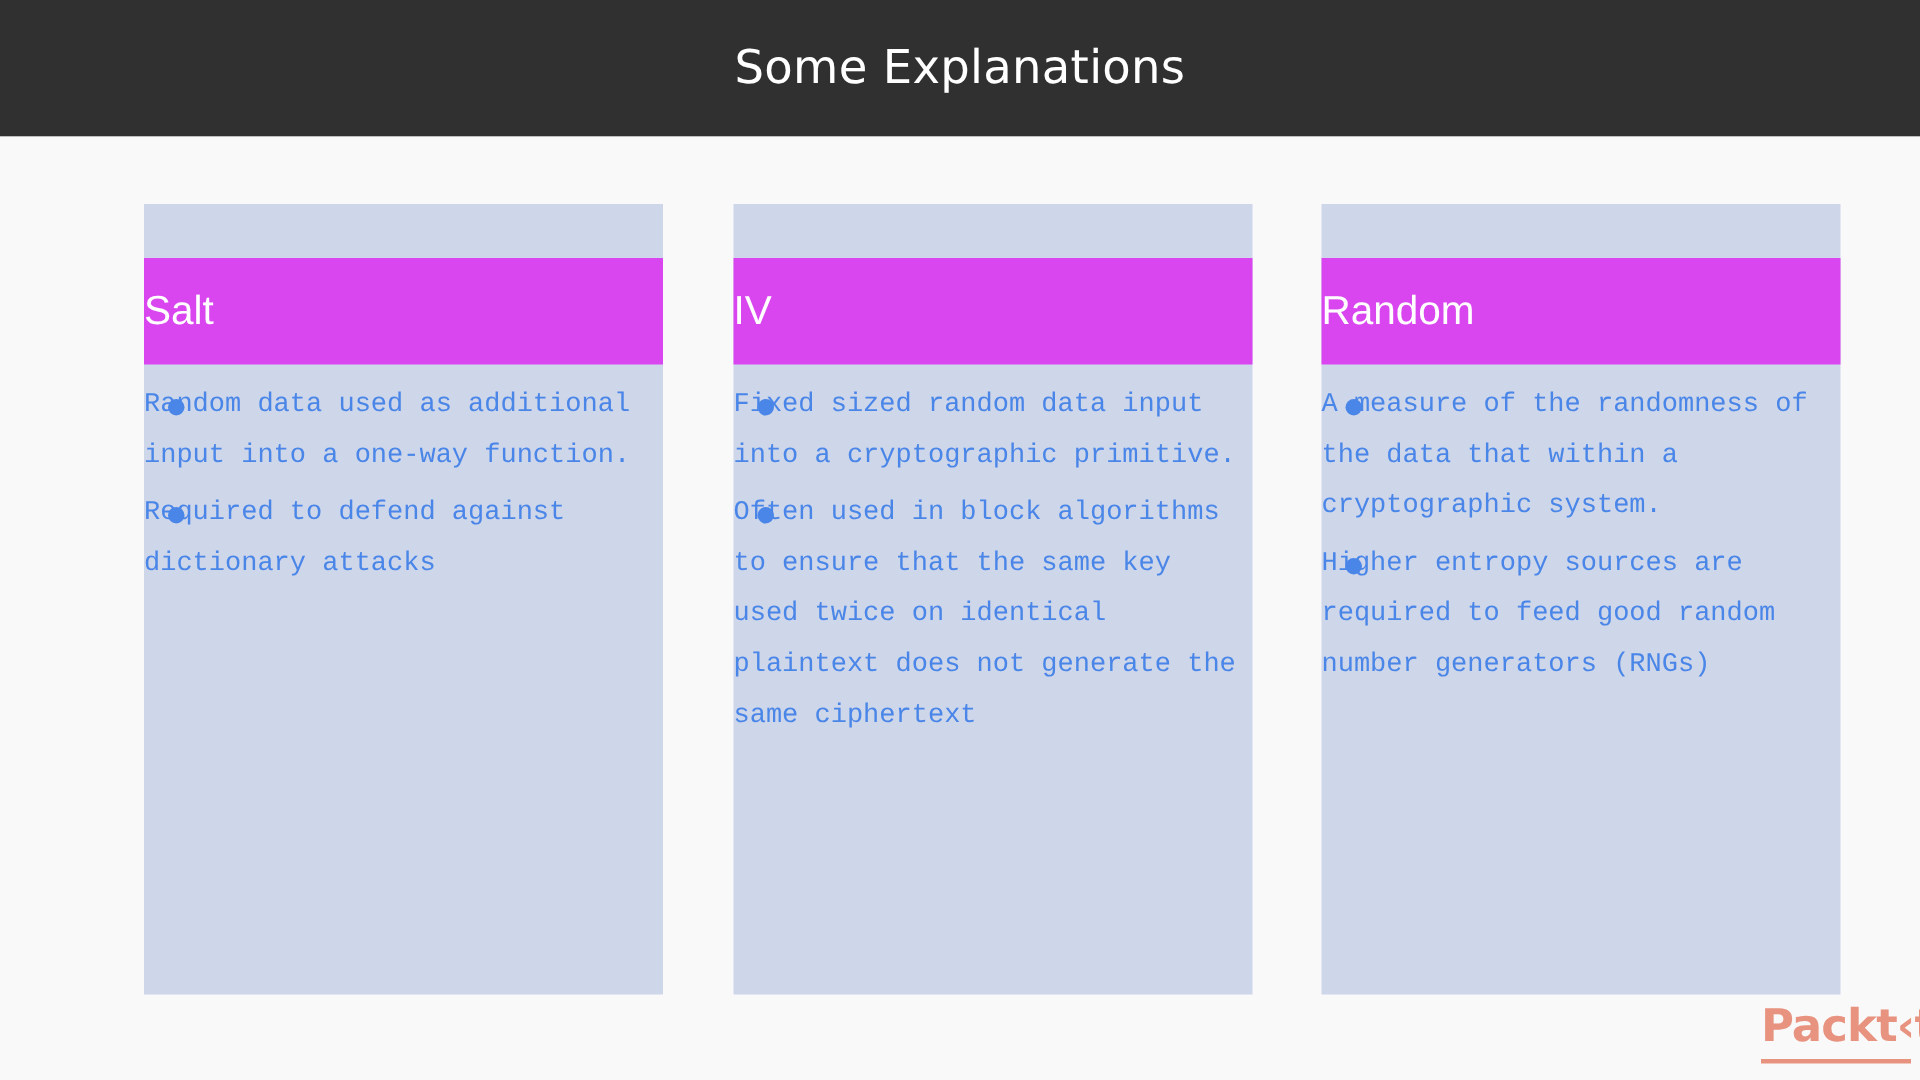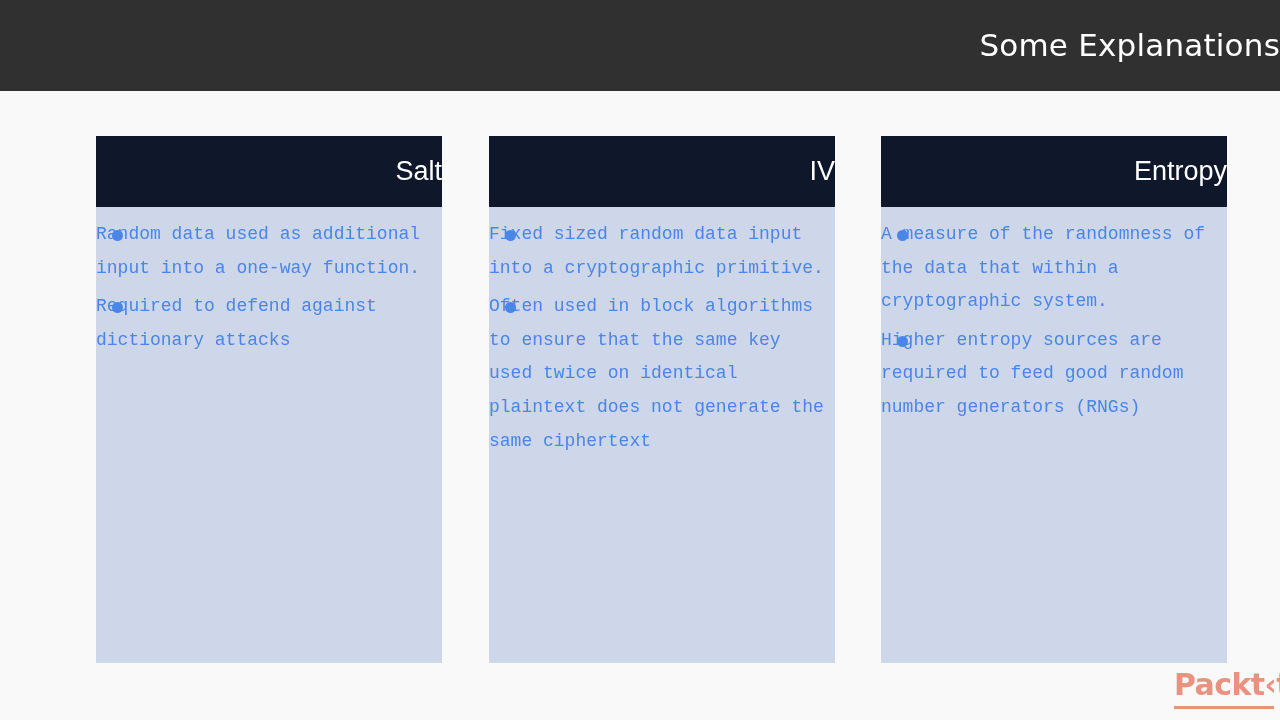--- a/index.html
+++ b/index.html
@@ -18,21 +18,21 @@
   
   .titlebar {
     position: absolute;
     left: 0;
     top: 0;
     width: 1280px;
     height: 91px;
     background: #303030;
     display: flex;
     align-items: center;
-    justify-content: flex-end;
+    justify-content: center;
     box-sizing: border-box;
   }
   .titlebar-text {
     color: #ffffff;
     font-size: 31px;
     font-weight: 400;
     letter-spacing: 0.2px;
     line-height: 1;
     font-family: "DejaVu Sans", sans-serif;
   }
@@ -68,25 +68,26 @@
     height: 527px;
     background: #ced6ea;
     box-sizing: border-box;
   }
   .card.col-0 { left: 96px;  }
   .card.col-1 { left: 489px; }
   .card.col-2 { left: 881px; }
 
   .card-header {
     height: 71px;
-    background: #0f172a;
+    background: #d946ef;
     display: flex;
     align-items: center;
-    justify-content: flex-end;
-    box-sizing: border-box;
+    justify-content: flex-start;
+    box-sizing: border-box;
+    margin-top: 36px;
   }
   .card-header-text {
     color: #ffffff;
     font-size: 27px;
     font-weight: 400;
     line-height: 1;
   }
 
   .card-body {
     padding: 11px 8px 0 0;
@@ -183,21 +184,21 @@
         <li class="bullet-item">
           <span class="bullet-dot"></span>
           <span>Often used in block algorithms to ensure that the same key used twice on identical plaintext does not generate the same ciphertext</span>
         </li>
       </ul>
     </div>
   </div>
 
   <div class="card col-2">
     <div class="card-header">
-      <span class="card-header-text">Entropy</span>
+      <span class="card-header-text">Random</span>
     </div>
     <div class="card-body">
       <ul class="bullet-list">
         <li class="bullet-item">
           <span class="bullet-dot"></span>
           <span>A measure of the randomness of the data that within a cryptographic system.</span>
         </li>
         <li class="bullet-item">
           <span class="bullet-dot"></span>
           <span>Higher entropy sources are required to feed good random number generators (RNGs)</span>

